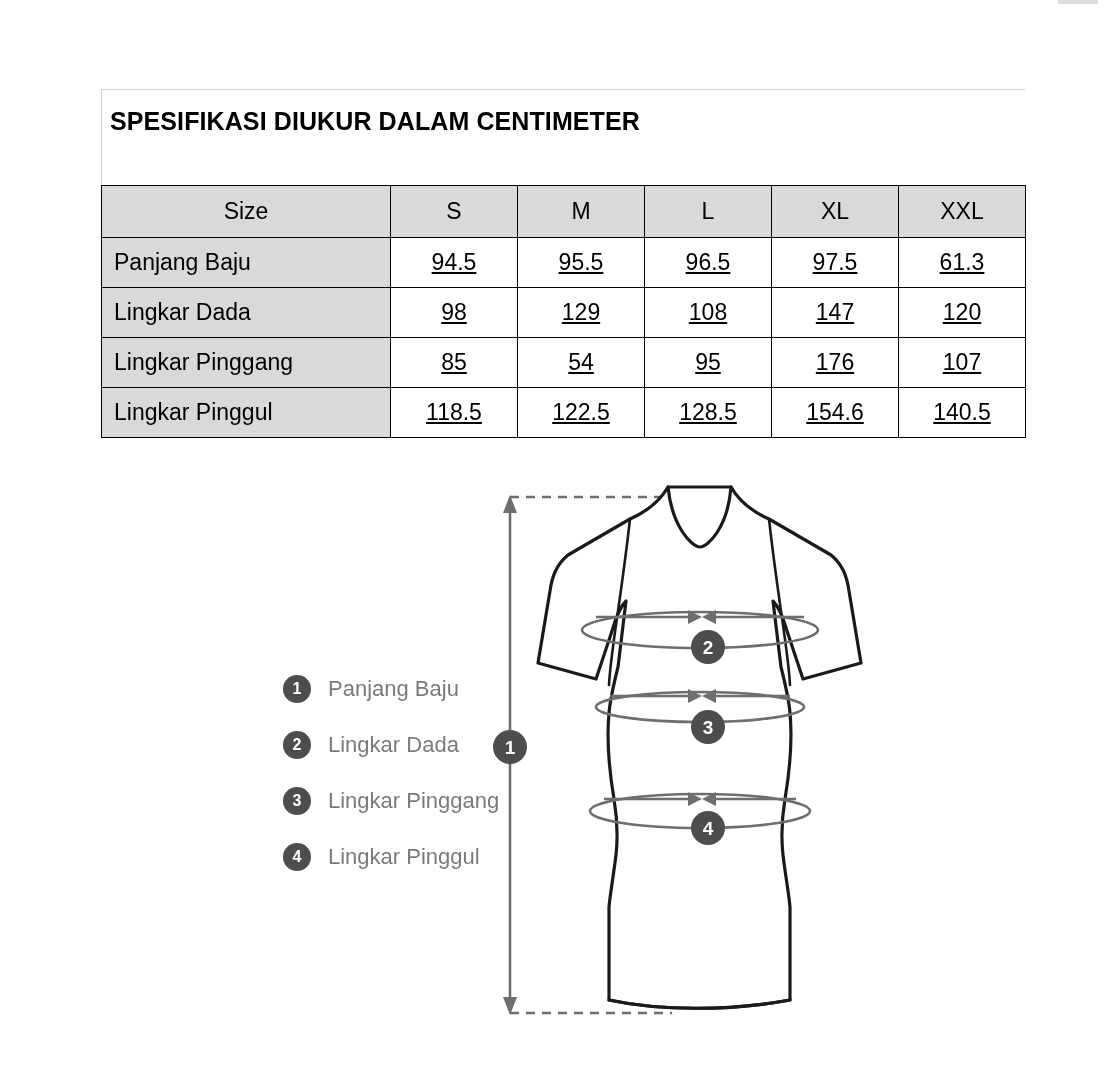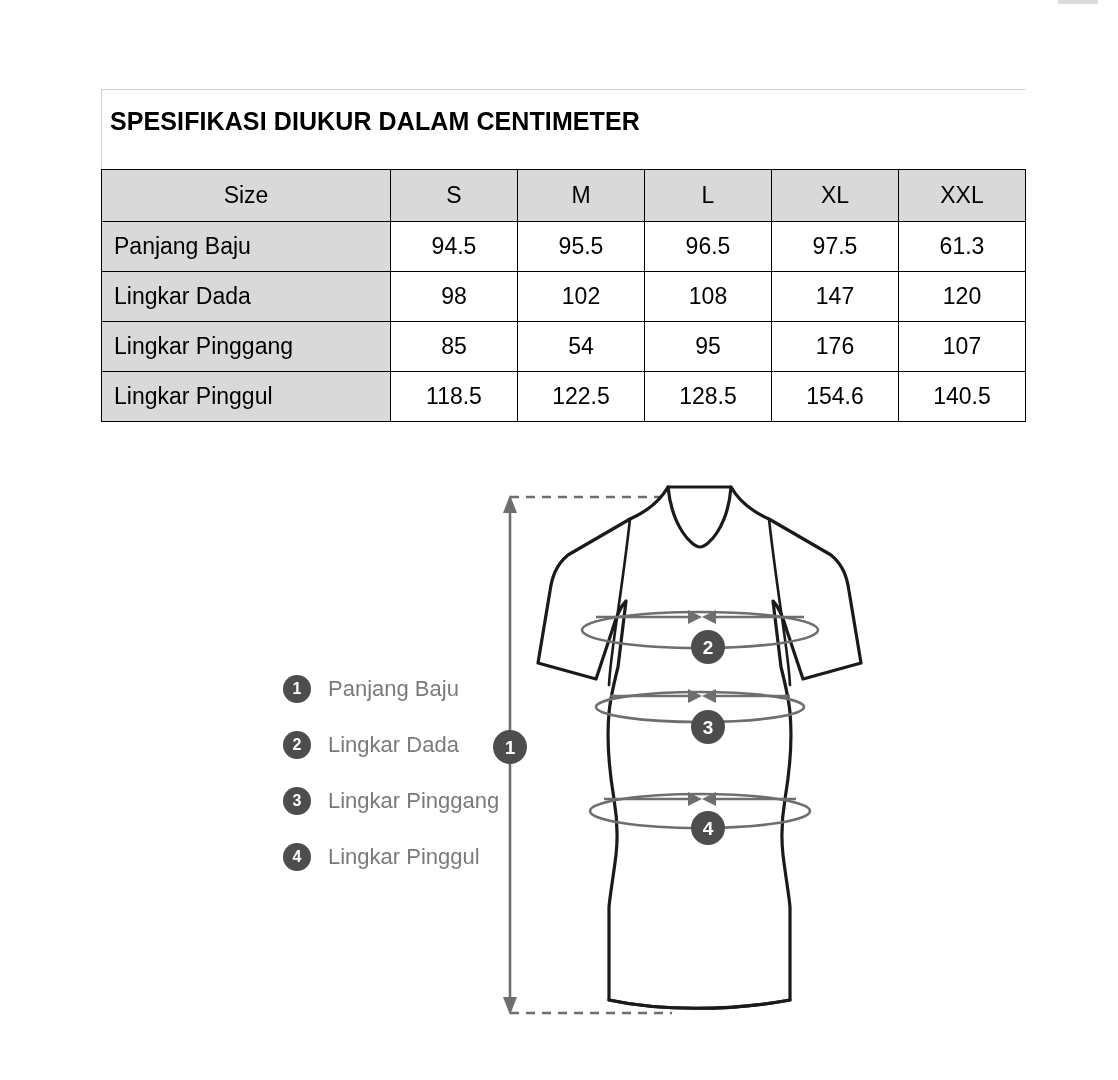--- a/index.html
+++ b/index.html
@@ -32,21 +32,21 @@
     top: 89px;
     width: 925px;
   }
 
   #title-bar {
     box-sizing: border-box;
     border-top: 1px solid #d2d2d2;
     border-left: 1px solid #d2d2d2;
     border-right: 1px solid #ffffff;
     background: #ffffff;
-    height: 80px;
+    height: 96px;
     padding: 17px 0 0 8px;
   }
   #title-bar .title-text {
     font-size: 25px;
     font-weight: bold;
     color: #000000;
     letter-spacing: 0.1px;
     white-space: nowrap;
   }
 
@@ -73,20 +73,21 @@
     height: 52px;
   }
   table.spec tbody th.rowlabel {
     background: #d9d9d9;
     text-align: left;
     font-weight: normal;
   }
   table.spec tbody td.value {
     background: #ffffff;
     text-align: center;
+    text-decoration: underline;
   }
 
   
   #diagram {
     position: absolute;
     left: 0px;
     top: 455px;
     width: 1118px;
     height: 620px;
   }
@@ -158,21 +159,21 @@
         <th class="rowlabel">Panjang Baju</th>
         <td class="value">94.5</td>
         <td class="value">95.5</td>
         <td class="value">96.5</td>
         <td class="value">97.5</td>
         <td class="value">61.3</td>
       </tr>
       <tr>
         <th class="rowlabel">Lingkar Dada</th>
         <td class="value">98</td>
-        <td class="value">102</td>
+        <td class="value">129</td>
         <td class="value">108</td>
         <td class="value">147</td>
         <td class="value">120</td>
       </tr>
       <tr>
         <th class="rowlabel">Lingkar Pinggang</th>
         <td class="value">85</td>
         <td class="value">54</td>
         <td class="value">95</td>
         <td class="value">176</td>

